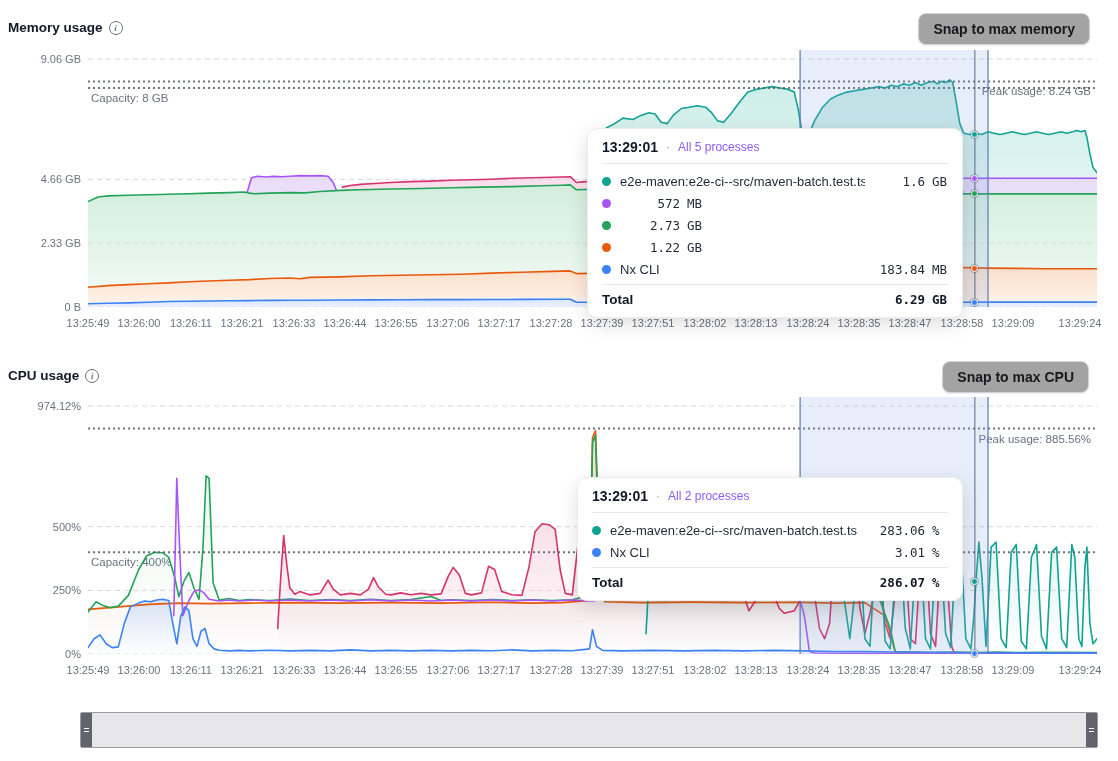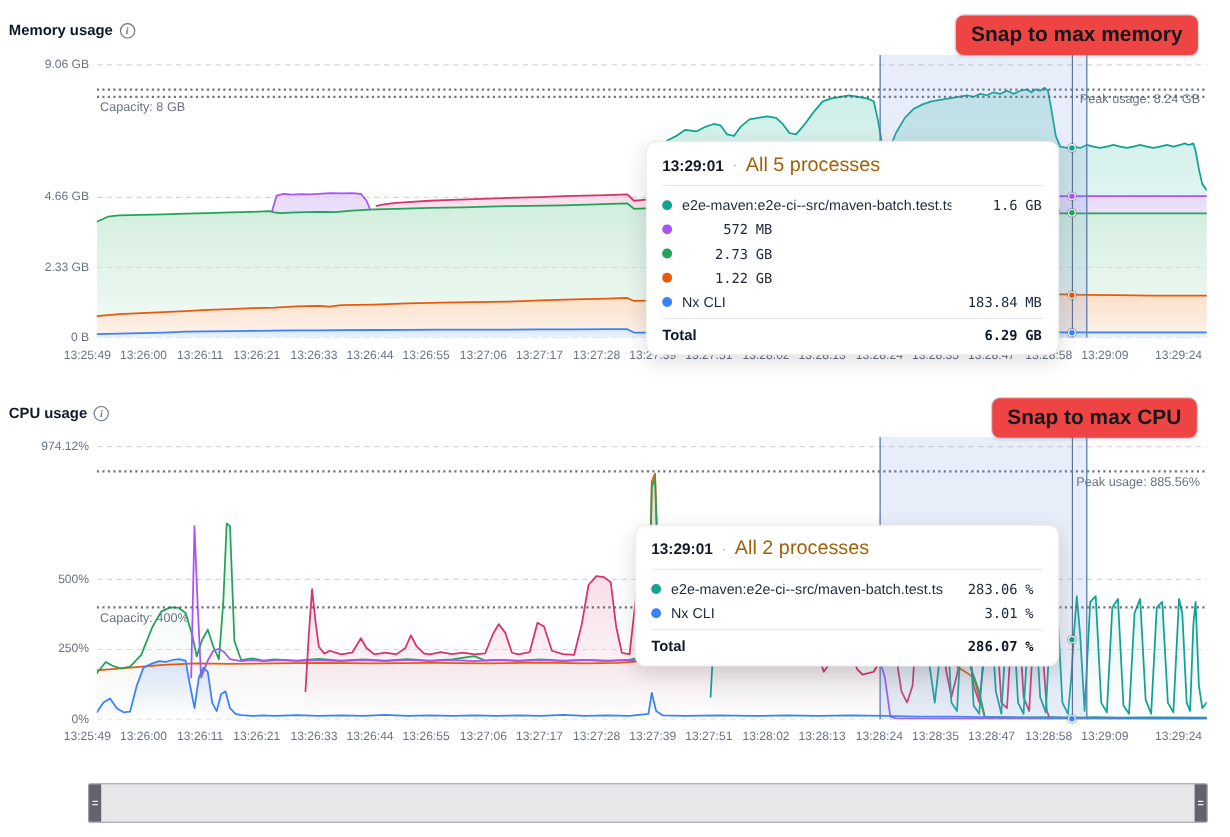--- a/index.html
+++ b/index.html
@@ -3,33 +3,33 @@
 <meta charset="utf-8">
 <style>
   html,body{margin:0;padding:0;background:#fff;}
   *{box-sizing:border-box;}
   body{font-family:"Liberation Sans", sans-serif;color:#18181b;}
   #stage{position:relative;width:1118px;height:761px;background:#fff;overflow:hidden;}
   .sec-title{position:absolute;font-size:13.5px;font-weight:700;color:#111827;display:flex;align-items:center;gap:6px;}
   .info-icon{width:14px;height:14px;border:1.3px solid #6b7280;border-radius:50%;color:#6b7280;
     font-size:9px;font-weight:700;display:inline-flex;align-items:center;justify-content:center;
     font-family:"Liberation Serif",serif;font-style:italic;}
-  .snap-btn{position:absolute;background:#ef4444;border:1px solid #d4d4d8;border-radius:8px;
-    padding:7px 14px;font-size:19px;font-weight:600;color:#18181b;cursor:pointer;
+  .snap-btn{position:absolute;background:#a3a3a3;border:1px solid #d4d4d8;border-radius:8px;
+    padding:7px 14px;font-size:14px;font-weight:600;color:#18181b;cursor:pointer;
     box-shadow:0 1px 2px rgba(0,0,0,.07);font-family:"Liberation Sans",sans-serif;text-align:center;}
   .ytick{position:absolute;font-size:11px;color:#6b7280;text-align:right;}
-  .xtick{position:absolute;font-size:11px;color:#6b7280;width:60px;}
+  .xtick{position:absolute;font-size:11px;color:#6b7280;text-align:center;width:60px;}
   .ref-label{position:absolute;font-size:11.5px;color:#6b7280;white-space:nowrap;}
   .chart-svg{position:absolute;}
   .tooltip{position:absolute;background:#fff;border:1px solid #ececec;border-radius:10px;
     box-shadow:0 6px 20px rgba(0,0,0,.13);z-index:6;padding:10px 14px 8px 14px;}
   .tt-head{display:flex;align-items:center;gap:8px;padding-bottom:8px;border-bottom:1px solid #e5e7eb;}
   .tt-time{font-size:14px;font-weight:700;color:#111827;}
   .tt-sep{color:#9ca3af;font-size:12px;}
-  .tt-sub{color:#a16207;font-size:18px;}
+  .tt-sub{color:#8b5cf6;font-size:12px;}
   .tt-rows{padding:6px 0 4px 0;}
   .tt-row{display:flex;align-items:center;height:22px;font-size:13px;color:#1f2937;}
   .tt-dot{width:9px;height:9px;border-radius:50%;margin-right:9px;flex:none;}
   .tt-name{flex:1;white-space:nowrap;overflow:hidden;}
   .tt-val{font-family:"DejaVu Sans Mono",monospace;font-size:12.5px;text-align:right;min-width:60px;}
   .tt-unit{font-family:"DejaVu Sans Mono",monospace;font-size:12.5px;text-align:left;margin-left:7px;min-width:16px;}
   .tt-total{display:flex;align-items:center;border-top:1px solid #e5e7eb;padding-top:7px;padding-bottom:2px;font-size:13.5px;font-weight:700;color:#111827;}
   .tt-total .tt-name{font-weight:700;}
   .tt-total .tt-val,.tt-total .tt-unit{font-weight:700;}
   .brush{position:absolute;background:#e7e7ea;border:1px solid #9a9aa2;border-radius:2px;}

